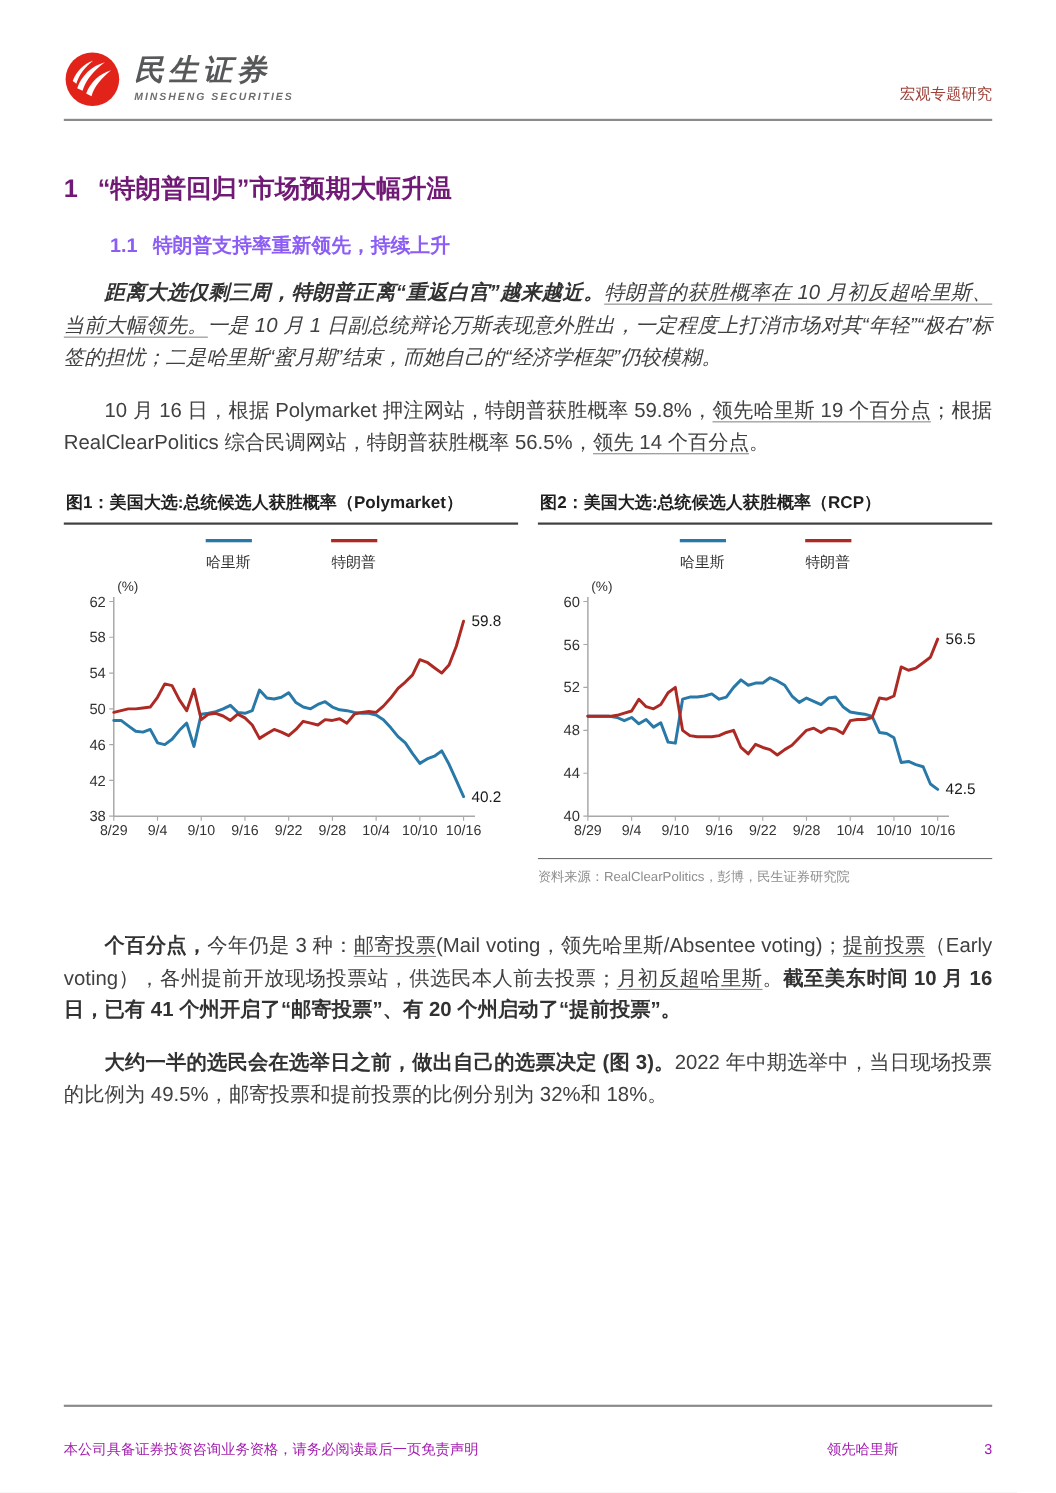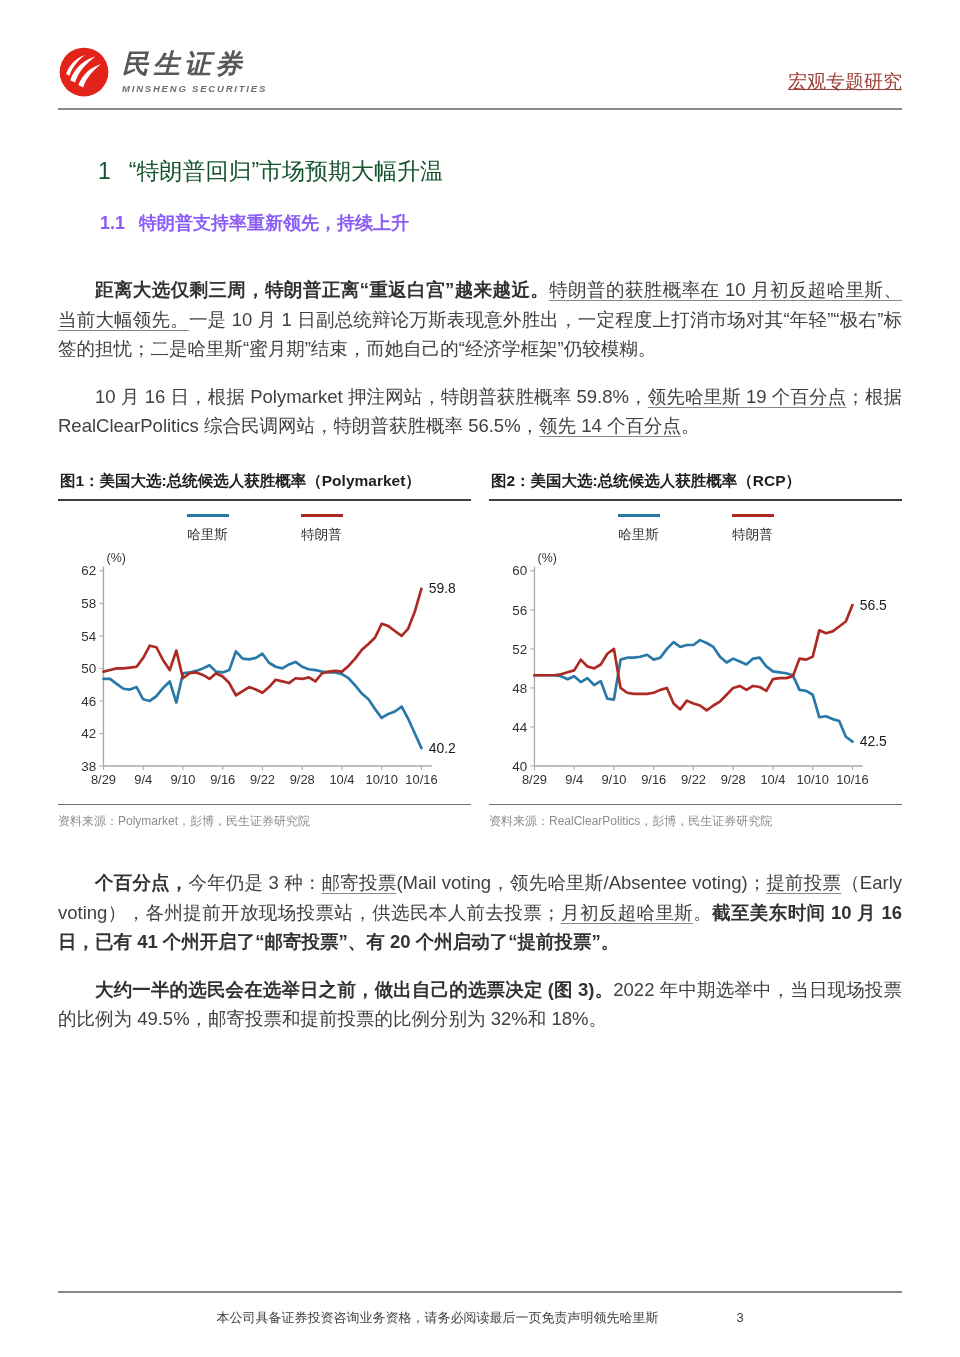--- a/index.html
+++ b/index.html
@@ -9,48 +9,48 @@
     font-family:"Liberation Sans","DejaVu Sans",sans-serif;color:#3c3c3c;
     overflow:hidden;
   }
   
   .header{display:flex;justify-content:space-between;align-items:flex-end;
     padding-bottom:10px;border-bottom:2px solid #8a8a8a;}
   .brand{display:flex;align-items:center;gap:12px;font-style:italic;}
   .logo-mark{width:52px;height:52px;display:block;}
   .brand-cn{font-size:27px;font-weight:bold;color:#57585a;letter-spacing:4px;line-height:1.1;}
   .brand-en{font-size:9.5px;font-weight:bold;color:#6d6e70;letter-spacing:1.8px;margin-top:3px;}
-  .report-type{font-size:19px;color:#9e4038;padding-bottom:3px;text-decoration:underline;}
-  
-  .h1{margin-top:46px;font-size:23px;font-weight:normal;color:#14532d;margin-left:40px;}
+  .report-type{font-size:14px;color:#9e4038;padding-bottom:3px;}
+  
+  .h1{margin-top:46px;font-size:23px;font-weight:bold;color:#701a75;}
   .h1 .hnum{margin-right:18px;}
   .h2{margin-top:24px;font-size:18px;font-weight:bold;color:#8b5cf6;margin-left:42px;}
   .h2 .hnum{margin-right:14px;}
   
   .para{margin:18px 0 0 0;font-size:18.5px;line-height:29.5px;color:#404040;
     text-align:justify;text-indent:2em;}
-  .para:first-of-type{margin-top:40px;}
+  .para:first-of-type{margin-top:16px;font-style:italic;}
   .para .b{font-weight:bold;color:#323232;}
   .para .u{text-decoration:underline;text-underline-offset:4px;text-decoration-thickness:1px;text-decoration-color:#8a8a8a;}
   
   .figures{display:flex;gap:18px;margin-top:30px;}
   .figure{flex:1;min-width:0;}
   .fig-title{font-size:15.5px;font-weight:bold;color:#1f1f1f;padding:0 2px 7px 2px;
     border-bottom:2px solid #3f3f3f;}
   .legend{display:flex;justify-content:center;gap:72px;margin-top:13px;}
   .legend-item{display:flex;align-items:center;gap:9px;font-size:13.5px;color:#333;flex-direction:column;}
   .legend-swatch{width:42px;height:3px;display:inline-block;}
   .chart{width:100%;display:block;margin-top:0;}
   .fig-source{border-top:1.5px solid #6f6f6f;margin-top:8px;padding-top:8px;
     font-size:12px;color:#8d8d8d;}
   .after-figs{margin-top:38px;}
   
   .footer{position:absolute;left:58px;right:58px;bottom:30px;
-    border-top:2px solid #8a8a8a;padding-top:16px;display:flex;
-    justify-content:center;font-size:13px;color:#404040;}
+    border-top:2px solid #8a8a8a;padding-top:30px;display:flex;
+    justify-content:space-between;font-size:13px;color:#a21caf;}
   .footer-right{display:flex;gap:78px;align-items:baseline;}
 </style>
 </head>
 <body>
 
 <div class="page">
 
   <div class="header">
     <div class="brand">
       <span>
@@ -135,21 +135,20 @@
           <line x1="275" y1="215" x2="275" y2="219" stroke="#a8a8a8" stroke-width="1"></line>
           <text x="313.5" y="232" font-size="12.5" fill="#333" text-anchor="middle">10/10</text>
           <line x1="313.5" y1="215" x2="313.5" y2="219" stroke="#a8a8a8" stroke-width="1"></line>
           <text x="352" y="232" font-size="12.5" fill="#333" text-anchor="middle">10/16</text>
           <line x1="352" y1="215" x2="352" y2="219" stroke="#a8a8a8" stroke-width="1"></line>
           <polyline points="44.0,130.7 50.4,130.7 56.8,135.5 63.3,140.2 69.7,141.0 76.1,138.6 82.5,150.4 88.9,152.0 95.3,147.3 101.8,139.4 108.2,133.1 114.6,153.6 121.0,125.2 127.4,124.4 133.8,122.9 140.3,120.5 146.7,117.4 153.1,123.6 159.5,124.4 165.9,122.1 172.3,104.0 178.8,111.0 185.2,111.8 191.6,110.3 198.0,106.3 204.4,115.0 210.8,118.9 217.3,120.5 223.7,116.6 230.1,114.2 236.5,118.9 242.9,121.3 249.3,122.1 255.8,123.6 262.2,124.4 268.6,124.4 275.0,126.0 281.4,130.0 287.8,137.0 294.3,144.9 300.7,150.4 307.1,159.9 313.5,168.5 319.9,164.6 326.3,162.2 332.8,157.5 339.2,169.3 345.6,183.5 352.0,197.7" fill="none" stroke="#2878A8" stroke-width="2.6" stroke-linejoin="round" stroke-linecap="round"></polyline>
           <text x="359" y="202.17499999999998" font-size="13.5" fill="#1a1a1a">40.2</text>
           <polyline points="44.0,123.6 50.4,122.1 56.8,120.5 63.3,120.5 69.7,119.7 76.1,118.9 82.5,110.3 88.9,98.5 95.3,100.0 101.8,112.6 108.2,122.1 114.6,103.2 121.0,130.0 127.4,125.2 133.8,124.4 140.3,126.8 146.7,130.7 153.1,125.2 159.5,128.4 165.9,134.7 172.3,146.5 178.8,142.5 185.2,138.6 191.6,141.0 198.0,144.1 204.4,138.6 210.8,131.5 217.3,133.1 223.7,134.7 230.1,130.0 236.5,130.7 242.9,129.2 249.3,133.1 255.8,125.2 262.2,123.6 268.6,122.9 275.0,123.6 281.4,118.1 287.8,111.0 294.3,102.4 300.7,96.9 307.1,90.6 313.5,77.2 319.9,79.5 326.3,84.3 332.8,89.0 339.2,81.9 345.6,65.4 352.0,43.3" fill="none" stroke="#AD2A24" stroke-width="2.6" stroke-linejoin="round" stroke-linecap="round"></polyline>
           <text x="359" y="47.825000000000024" font-size="13.5" fill="#1a1a1a">59.8</text>
         </svg>
-      <div class="fig-source">资料来源：Polymarket，彭博，民生证券研究院</div>
     </div>
 
     <div class="figure">
       <div class="fig-title">图2：美国大选:总统候选人获胜概率（RCP）</div>
       <div class="legend">
         <div class="legend-item">
           <span class="legend-swatch" style="background: rgb(40, 120, 168);"></span>
           <span>哈里斯</span>
         </div>
         <div class="legend-item">

